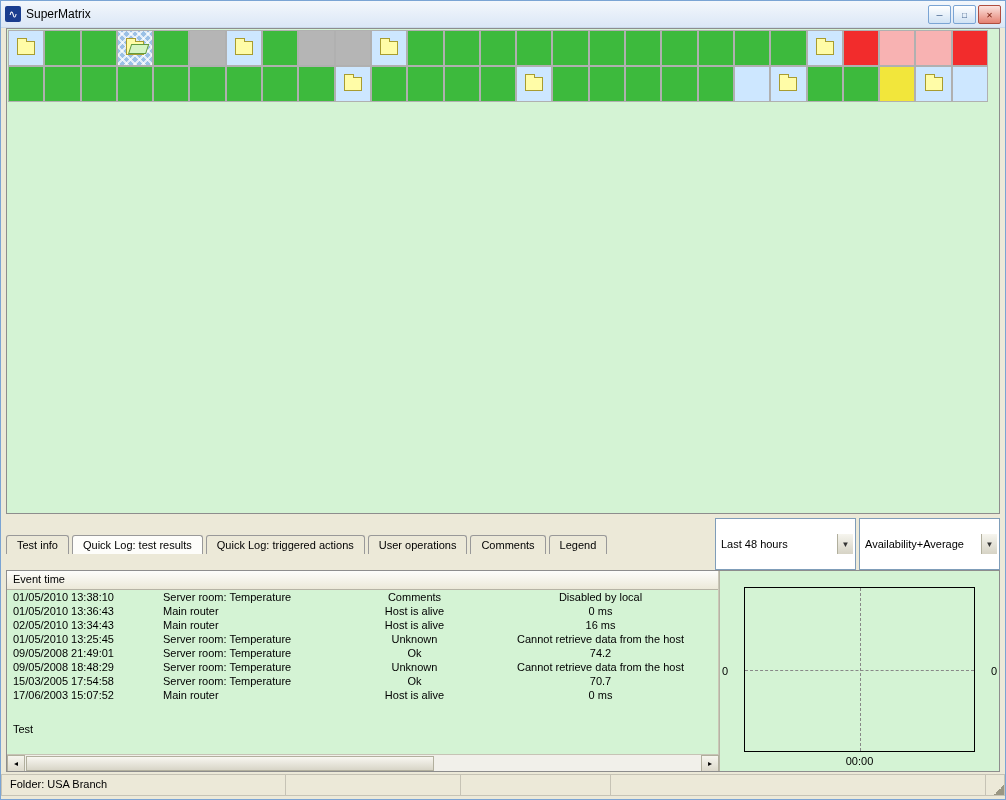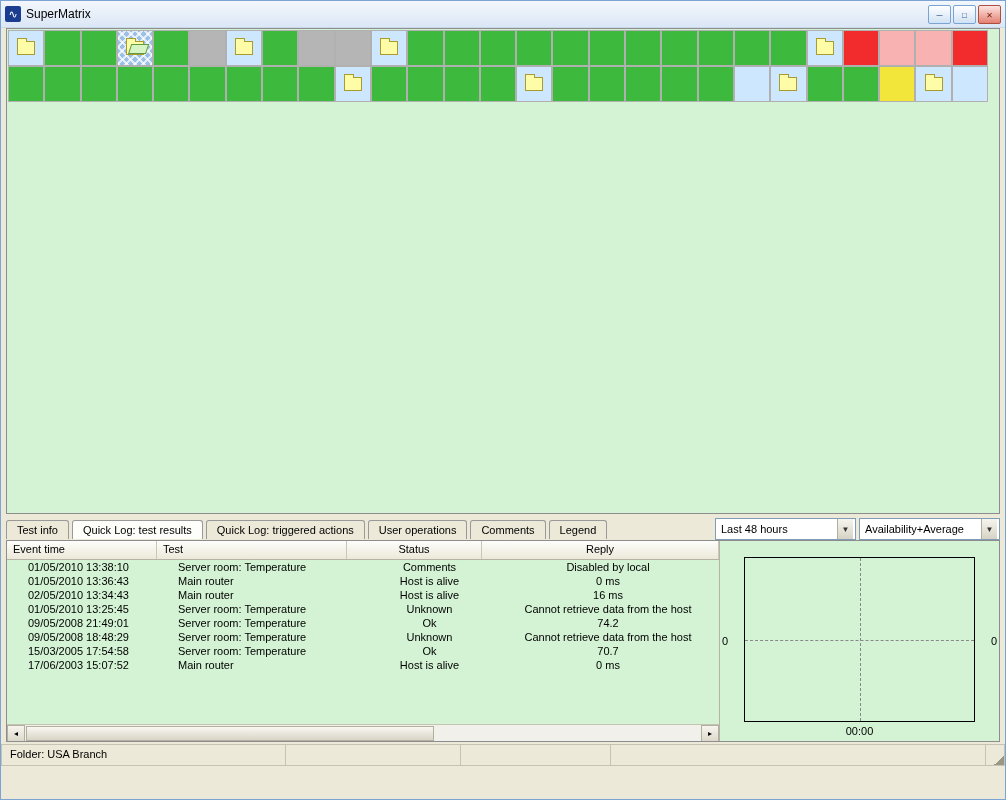--- a/index.html
+++ b/index.html
@@ -180,21 +180,21 @@
   .tab.active {
     background: #fdfdfa;
     font-weight: normal;
   }
   .tabs-spacer { flex: 1; }
   .combo {
     height: 20px;
     border: 1px solid #7f9db9;
     background: #fff;
     font: inherit;
-    padding: 0 2px;
+    padding: 15px 2px;
     display: flex;
     align-items: center;
     gap: 4px;
   }
   .combo .cv { flex: 1; padding: 0 3px; white-space: nowrap; }
   .combo .arrow {
     width: 15px;
     height: 100%;
     background: linear-gradient(#f6f5ee, #d6d3c5);
     border-left: 1px solid #b1af9d;
@@ -214,20 +214,21 @@
     flex: 1;
     display: flex;
     flex-direction: column;
     overflow: hidden;
   }
   .log-header {
     display: flex;
     background: linear-gradient(#fdfdfb,#ece9d9);
     border-bottom: 1px solid #b6b3a5;
     height: 18px;
+    flex-direction: column;
   }
   .col {
     border-right: 1px solid #cac7b7;
     padding: 2px 6px;
     box-sizing: border-box;
     font-size: 11px;
     white-space: nowrap;
     overflow: hidden;
   }
   .c-time  { flex: 0 0 150px; }
@@ -235,21 +236,20 @@
   .c-stat  { flex: 0 0 135px; text-align: center; }
   .c-reply { flex: 1; text-align: center; }
   .log-body {
     flex: 1;
     overflow: hidden;
     font-size: 11px;
   }
   .log-body .lrow {
     display: flex;
     padding: 0;
-    margin-left: 15px;
   }
   .log-body .col { border: none; padding: 1px 6px; }
   .log-scroll {
     height: 16px;
     display: flex;
     align-items: center;
     background: #f1f0ea;
     border-top: 1px solid #c6c3b5;
   }
   .log-scroll .sb-btn {

